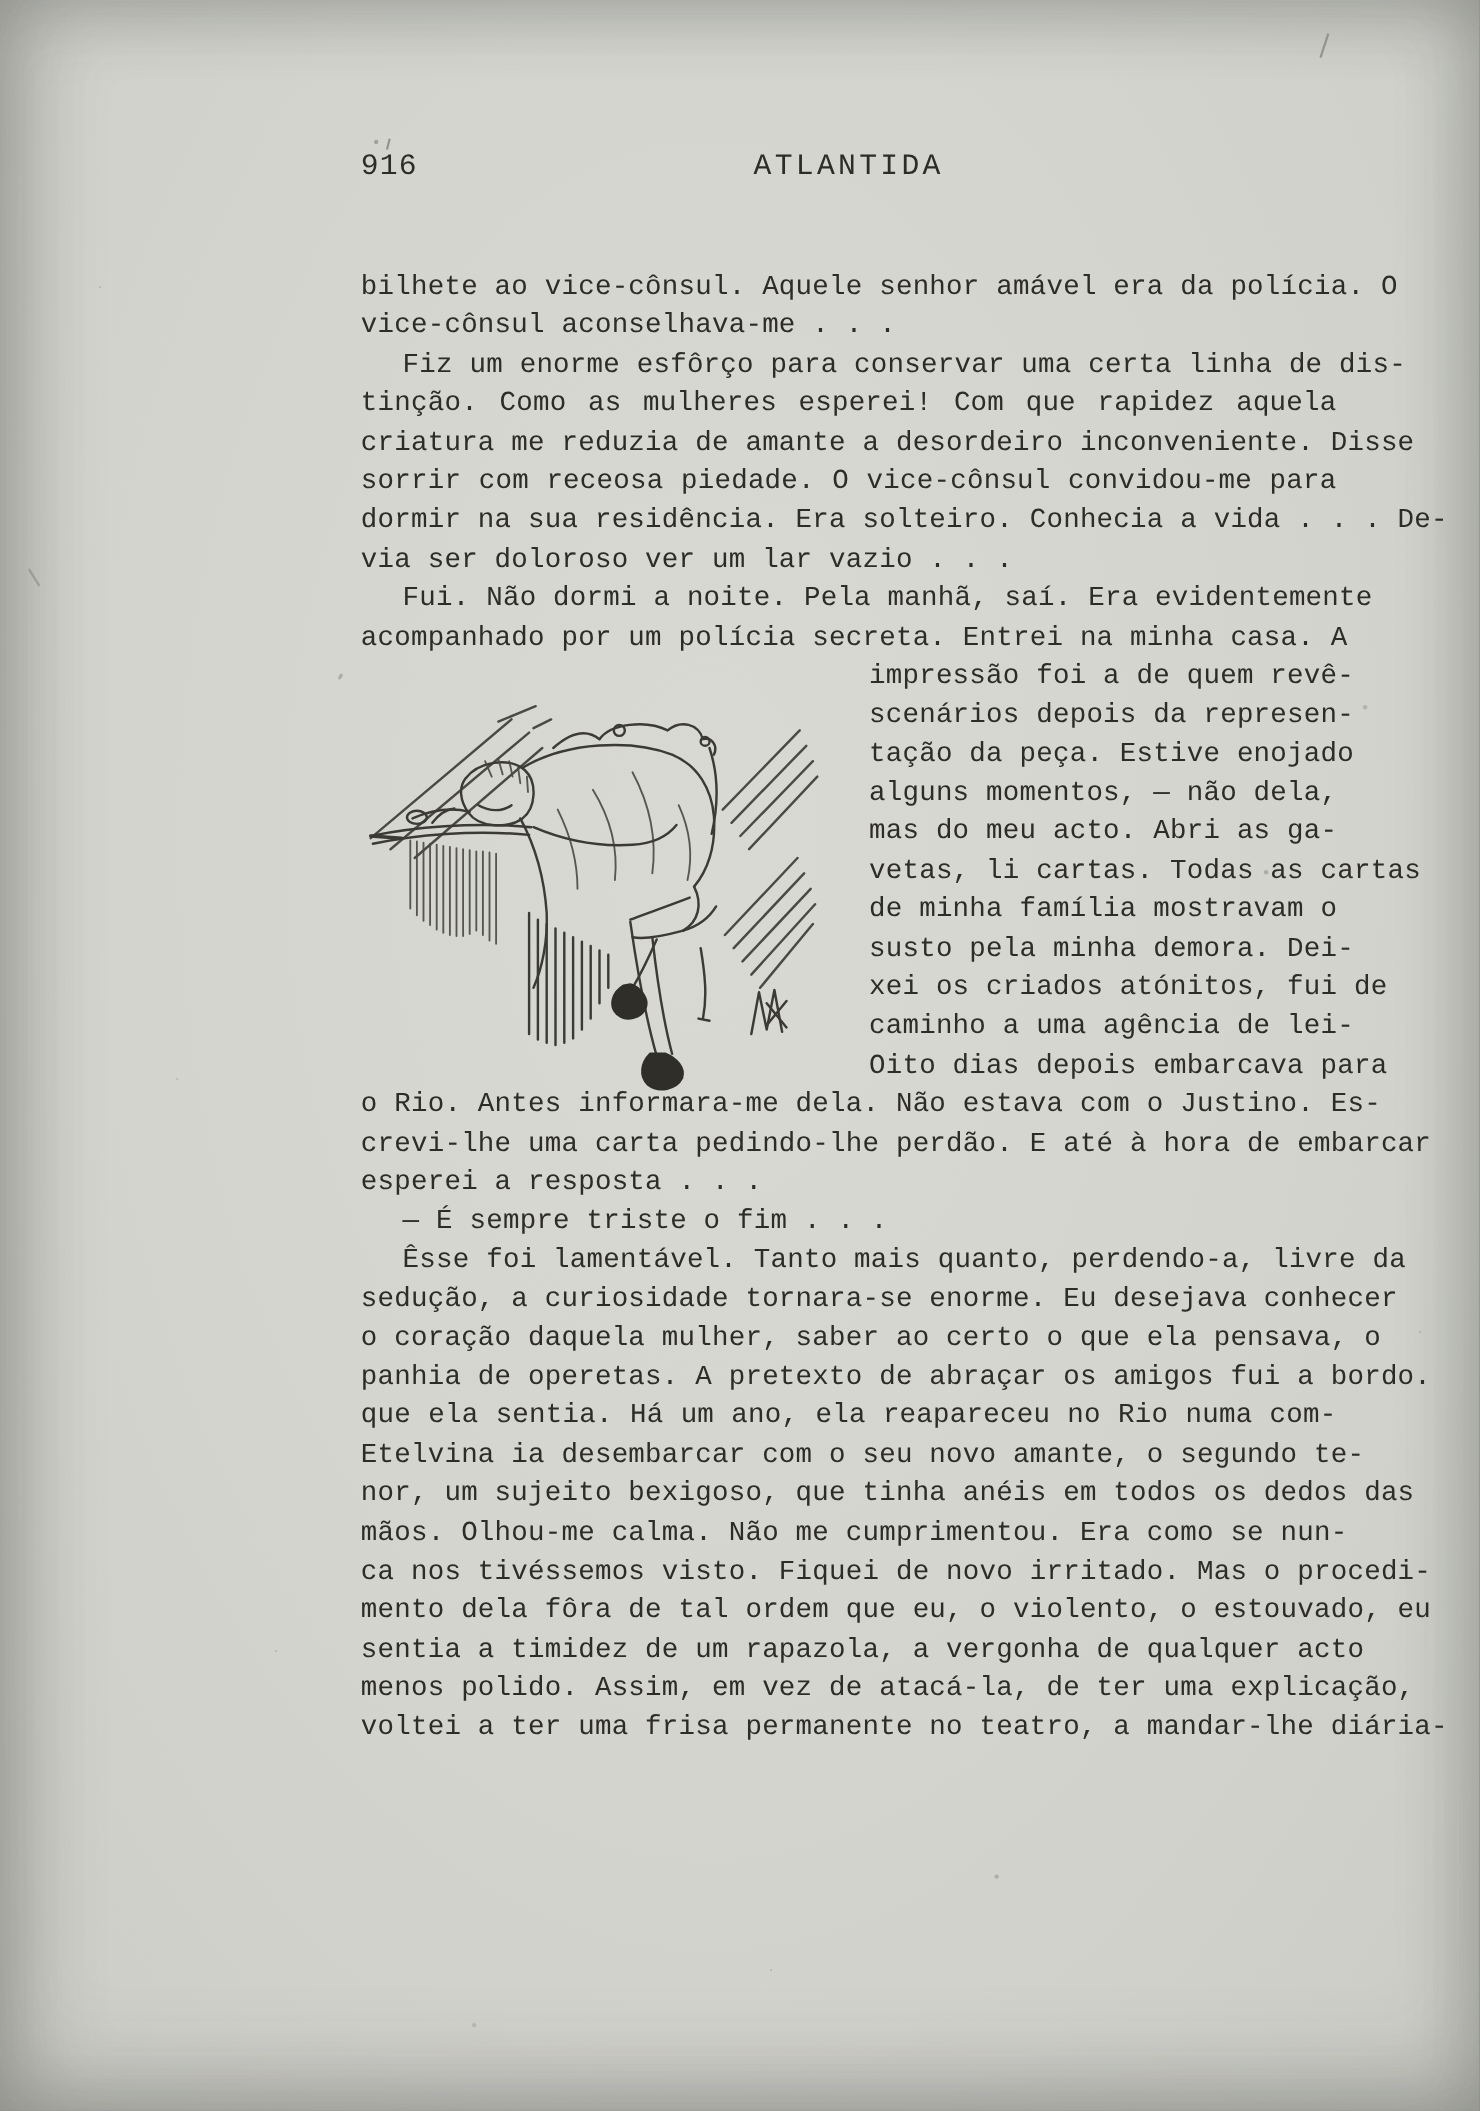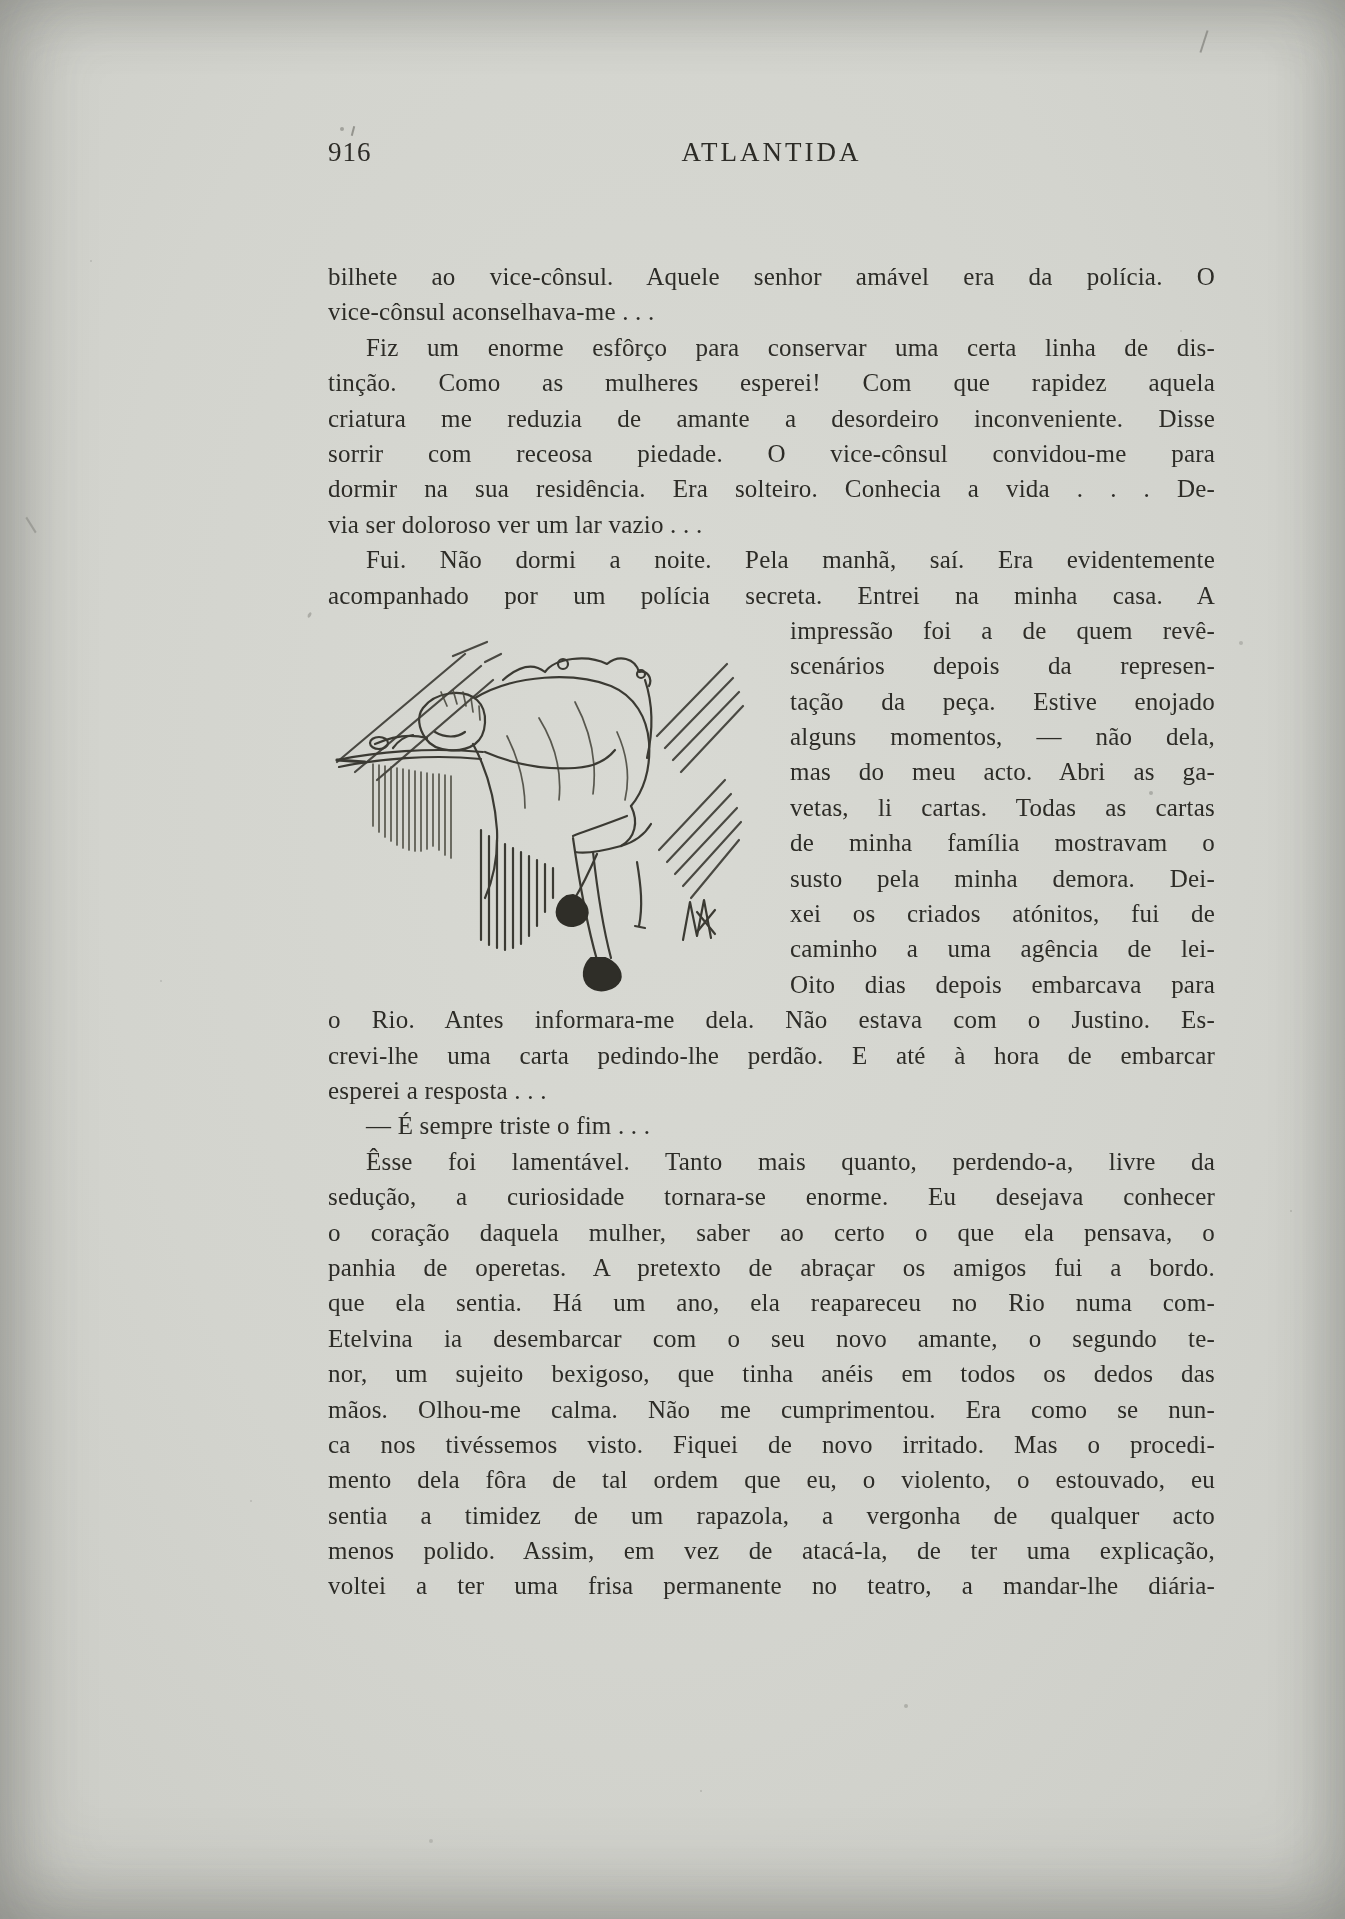--- a/index.html
+++ b/index.html
@@ -3,21 +3,21 @@
 <meta charset="utf-8">
 <style>
   html,body{margin:0;padding:0;background:#9a9b96;}
   #scan{
     position:relative;
     width:1345px;height:1919px;
     margin:0 auto;
     background:
       radial-gradient(ellipse at 48% 40%, #d8d9d3 0%, #d3d4ce 55%, #cbccc6 100%);
     overflow:hidden;
-    font-family:Liberation Serif, serif;
+    font-family:Liberation Mono, monospace;
     color:#2d2c27;
     box-shadow:
       inset 28px 0 70px rgba(80,82,76,.22),
       inset -18px 0 55px rgba(80,82,76,.14),
       inset 0 -34px 80px rgba(80,82,76,.20),
       inset 0 22px 60px rgba(80,82,76,.10);
   }
   
   .speckle{position:absolute;left:0;top:0;width:2px;height:2px;border-radius:50%;
     box-shadow:
@@ -42,21 +42,21 @@
 
   #running-head{
     position:absolute;left:328px;top:136px;width:887px;height:34px;
     font-size:27px;line-height:32px;
   }
   #page-number{position:absolute;left:0;top:0;letter-spacing:1px;}
   #header-title{position:absolute;left:0;right:0;text-align:center;letter-spacing:3px;}
 
   #text-block{
     position:absolute;left:328px;top:243px;width:887px;
-    font-size:25px;letter-spacing:.2px;margin-top:16px;
+    font-size:25px;letter-spacing:.2px;
   }
   .ln{
     height:35.4px;line-height:35.4px;white-space:nowrap;
     text-align:justify;text-align-last:justify;
     -moz-text-align-last:justify;
   }
   .ln.flush{text-align-last:left;-moz-text-align-last:left;}
   .ln.indent{text-indent:38px;}
   .ln.narrow{margin-left:462px;width:425px;}
 

